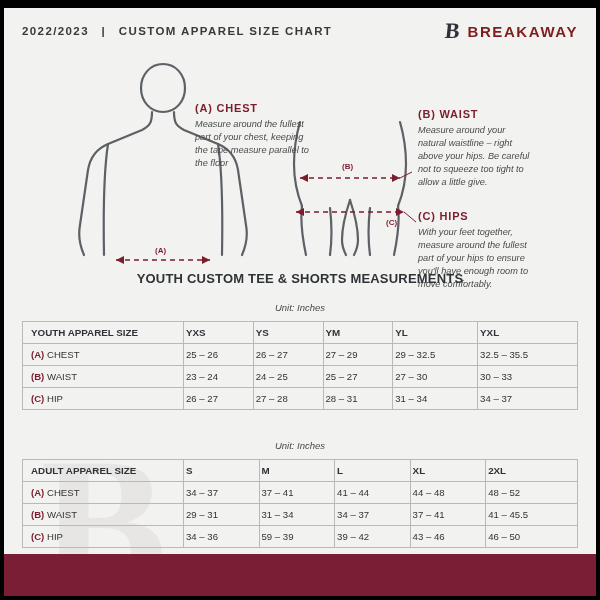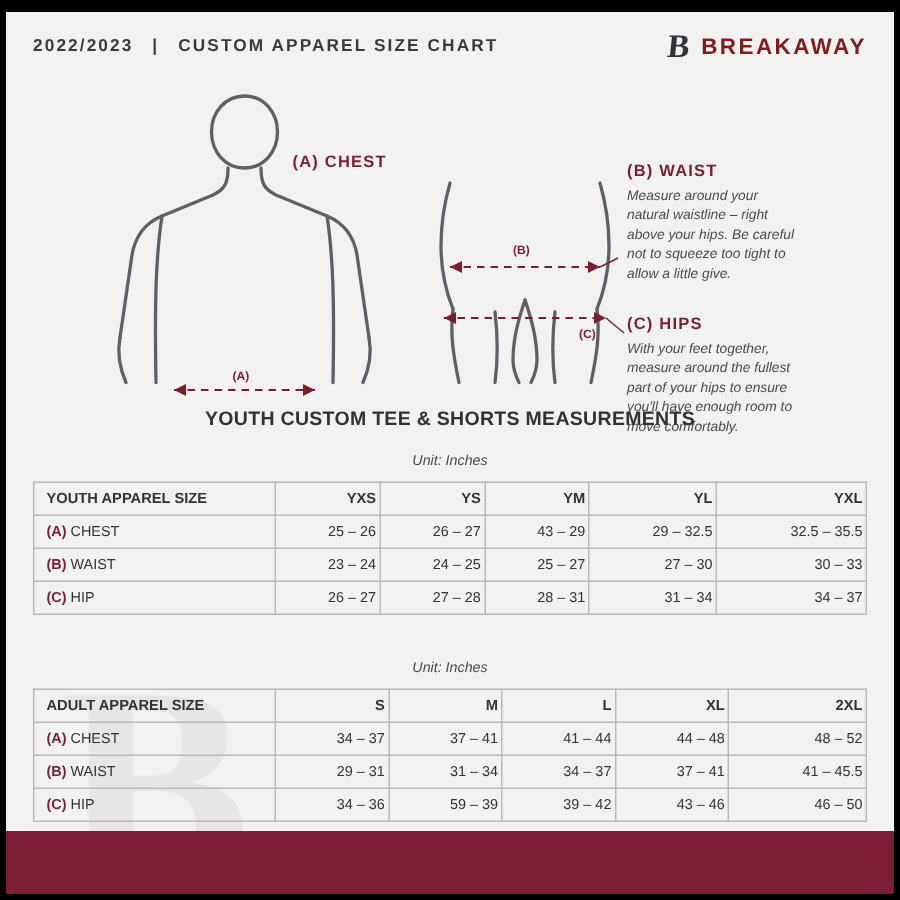--- a/index.html
+++ b/index.html
@@ -140,21 +140,21 @@
     width: 100%;
     border-collapse: collapse;
     background: transparent;
     border-radius: 26px;
   }
   th, td {
     border: 1px solid #b9b9b7;
     font-size: 9.6px;
     color: #333;
     height: 21px;
-    text-align: right;
+    text-align: left;
     font-weight: normal;
     padding: 0 2px;
   }
   th.left, td.left {
     text-align: left;
     padding-left: 8px;
     width: 150px;
   }
   thead th {
     font-weight: bold;
@@ -255,20 +255,21 @@
       </g>
 
       <g stroke="#7c1d2e" stroke-width="1" fill="none">
         <path d="M400 128 L412 122"></path>
         <path d="M404 162 L416 172"></path>
       </g>
     </svg>
 
     <div class="callout c-chest">
       <h3>(A) CHEST</h3>
+      <p>Measure around the fullest part of your chest, keeping the tape measure parallel to the floor</p>
     </div>
     <div class="callout c-waist">
       <h3>(B) WAIST</h3>
       <p>Measure around your natural waistline – right above your hips. Be careful not to squeeze too tight to allow a little give.</p>
     </div>
     <div class="callout c-hips">
       <h3>(C) HIPS</h3>
       <p>With your feet together, measure around the fullest part of your hips to ensure you'll have enough room to move comfortably.</p>
     </div>
 
@@ -292,21 +293,21 @@
         </tr>
       </thead>
       <tbody>
         <tr>
           <td class="left">
             <span class="lbl">(A)</span>
             <span class="txt">CHEST</span>
           </td>
           <td>25 – 26</td>
           <td>26 – 27</td>
-          <td>43 – 29</td>
+          <td>27 – 29</td>
           <td>29 – 32.5</td>
           <td>32.5 – 35.5</td>
         </tr>
         <tr>
           <td class="left">
             <span class="lbl">(B)</span>
             <span class="txt">WAIST</span>
           </td>
           <td>23 – 24</td>
           <td>24 – 25</td>

